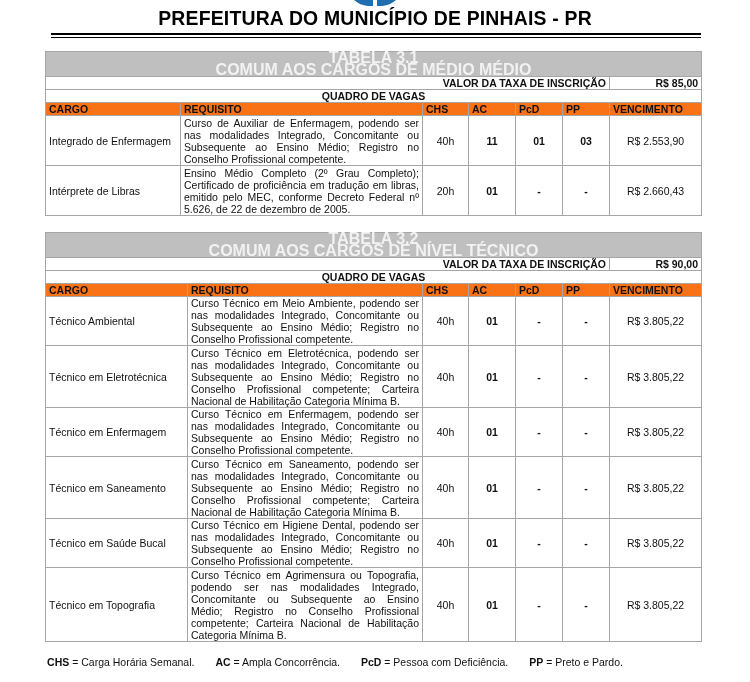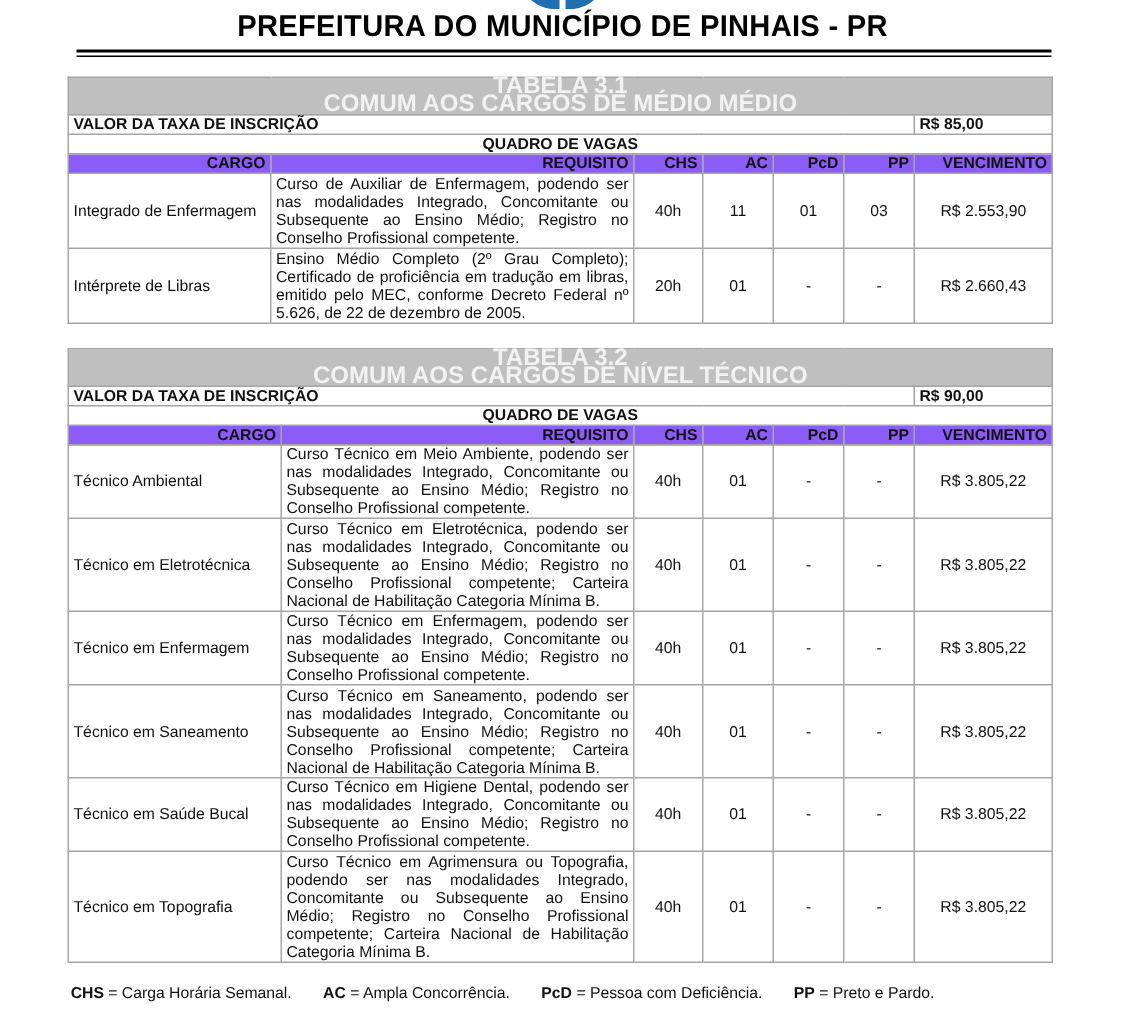--- a/index.html
+++ b/index.html
@@ -10,27 +10,27 @@
            font-family: "Liberation Sans", sans-serif; font-weight: bold; font-size: 20px;
            letter-spacing: 0.2px; color: #000; transform: scaleX(0.97); }
   .rule1 { position: absolute; left: 51px; top: 33px; width: 650px; height: 2px; background: #000; }
   .rule2 { position: absolute; left: 51px; top: 37px; width: 650px; height: 1px; background: #000; }
   table.t { position: absolute; left: 45px; width: 656px; border-collapse: collapse; table-layout: fixed;
             font-size: 10.5px; }
   table.t td { border: 1px solid #a6a6a6; padding: 0 3px; vertical-align: middle; line-height: 12px; }
   .t1 { top: 51px; }
   .t2 { top: 232px; }
   .hdr td { background: #bfbfbf; color: #f2f2f2; text-align: center; font-weight: bold; font-size: 16px; line-height: 11px; padding: 2px 0 1px; }
-  .fee td { font-weight: bold; text-align: left; height: 11px; }
+  .fee td { font-weight: bold; text-align: right; height: 11px; }
   .vagas td { font-weight: bold; text-align: center; height: 11px; border-bottom: 1px solid #a6a6a6; margin-top: 20px; }
-  .colh td { font-weight: bold; text-align: right; background: #8b5cf6; height: 11px; }
+  .colh td { font-weight: bold; text-align: left; background: #f97316; height: 11px; }
   td.cargo { padding-left: 7px; }
   td.req { text-align: justify; text-align-last: left; padding: 1px 5px; margin-top: 17px; }
   td.c { text-align: center; }
-  td.b { font-weight: normal; }
+  td.b { font-weight: bold; }
   .legend { position: absolute; top: 656px; left: 0; width: 670px; text-align: center; font-size: 10.5px; }
   .legend span.item { margin: 0 9px; }
   .legend b { font-weight: bold; }
 </style>
 </head>
 <body>
 
 <svg class="logo" viewBox="0 0 46 6">
   <path d="M2 0 Q10 7 21 6 L21 0 Z" fill="#1f6fb0"></path>
   <path d="M25 0 L25 6 Q36 7 44 0 Z" fill="#1f6fb0"></path>

